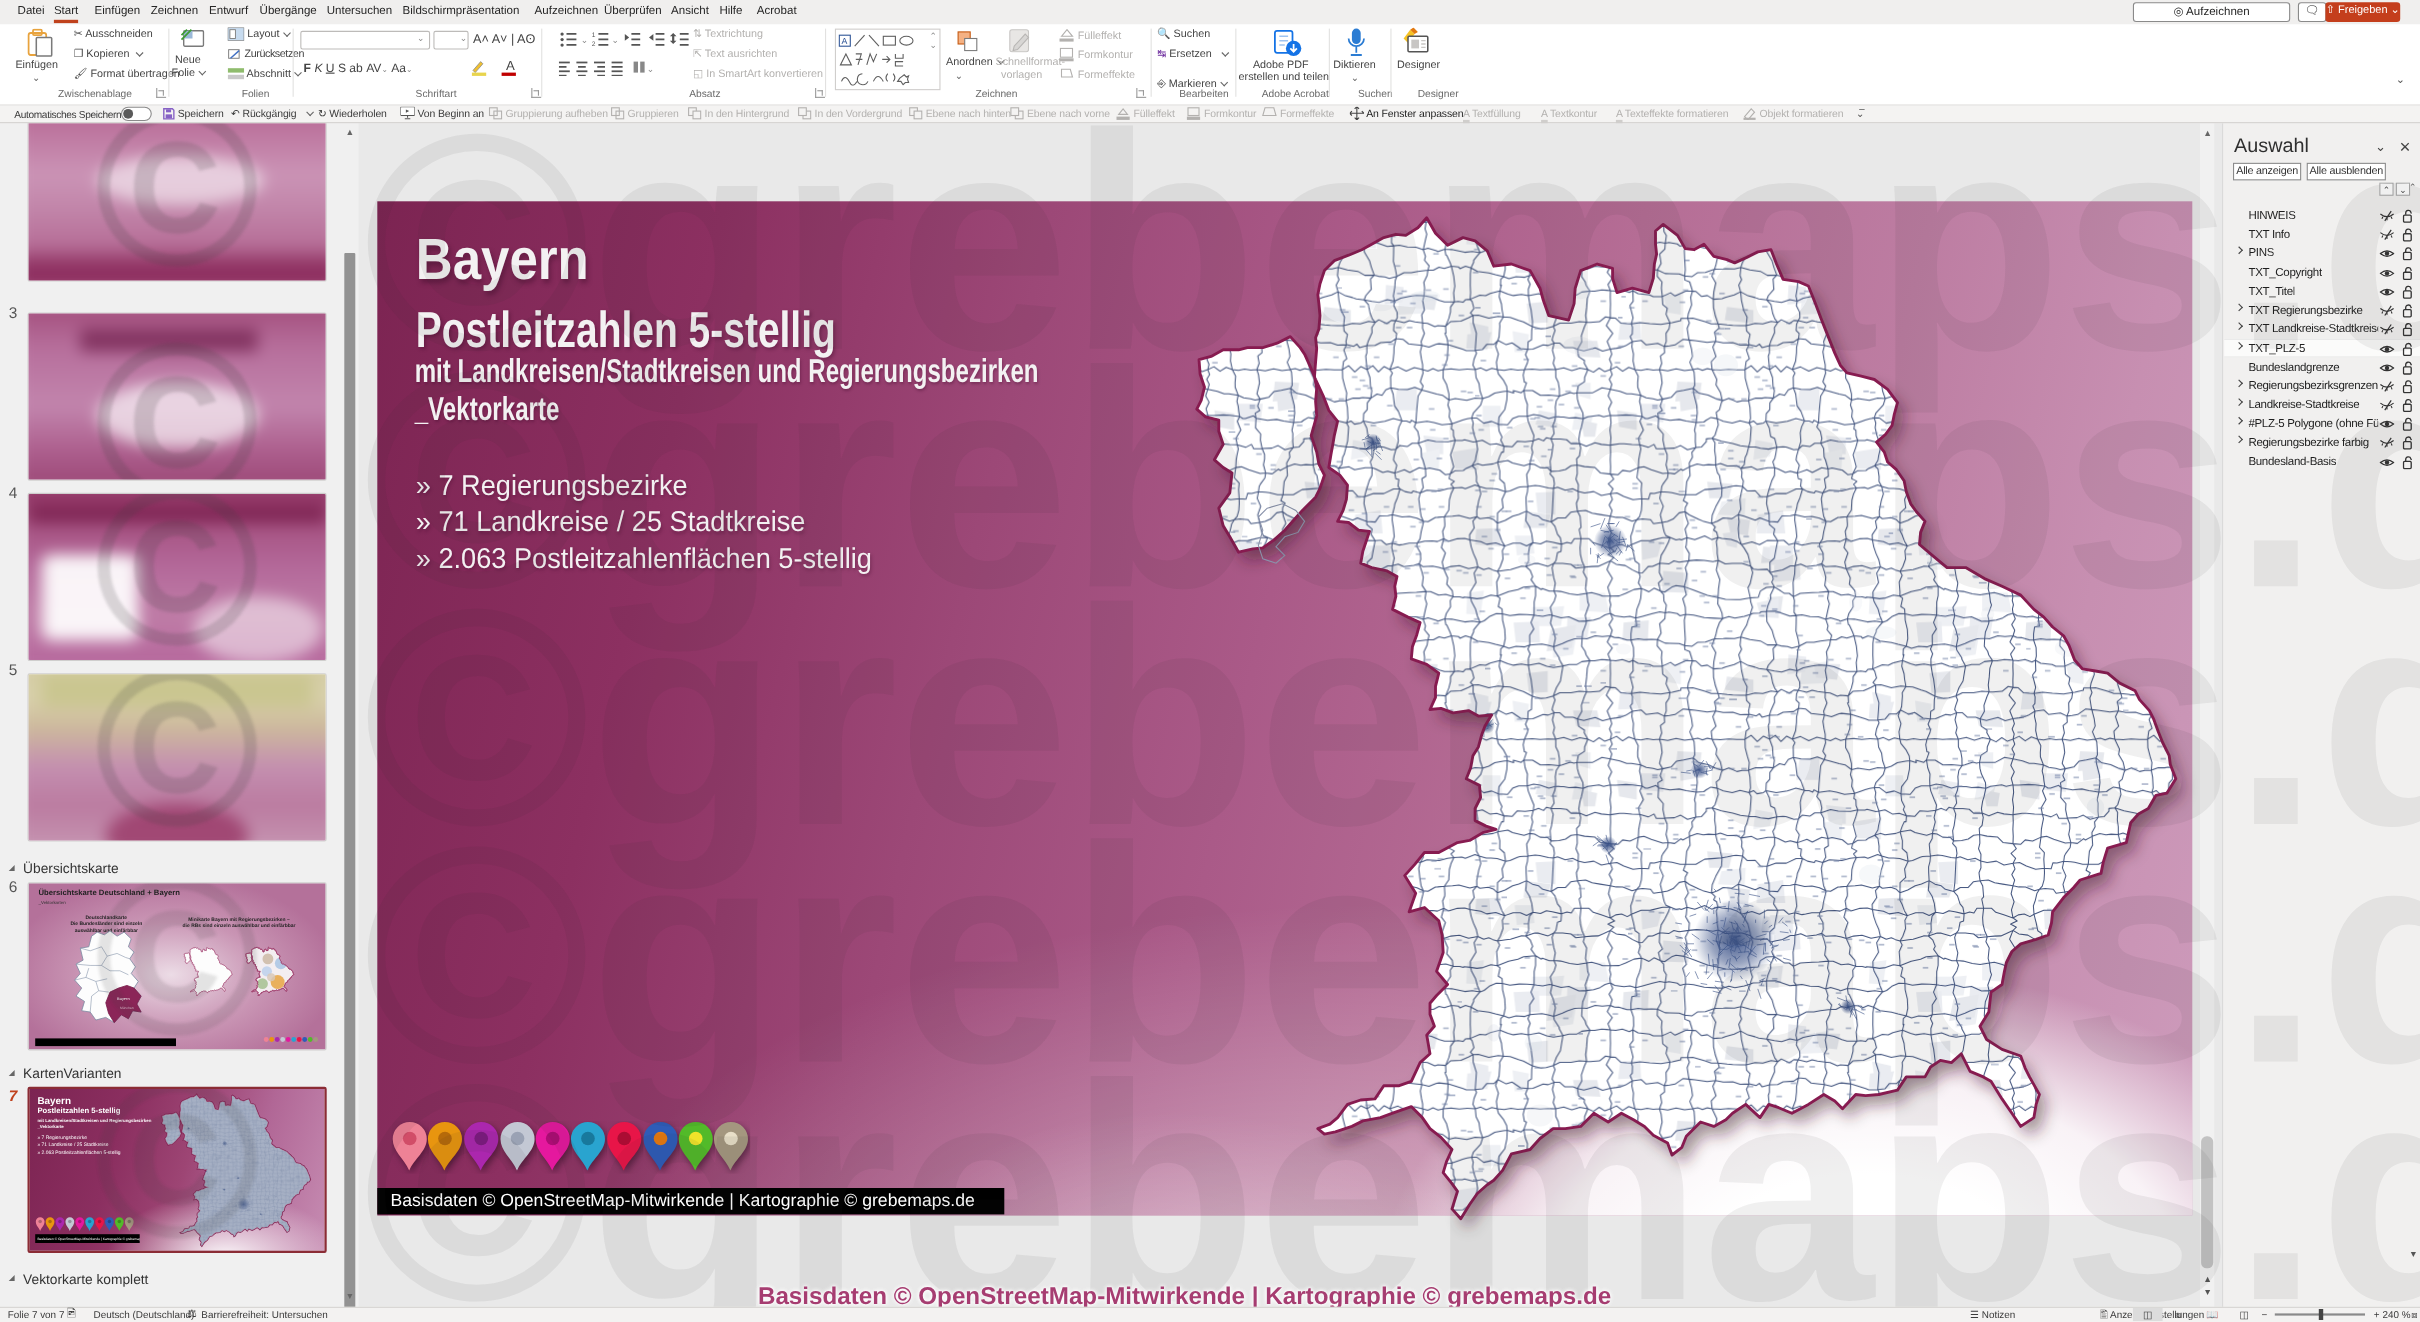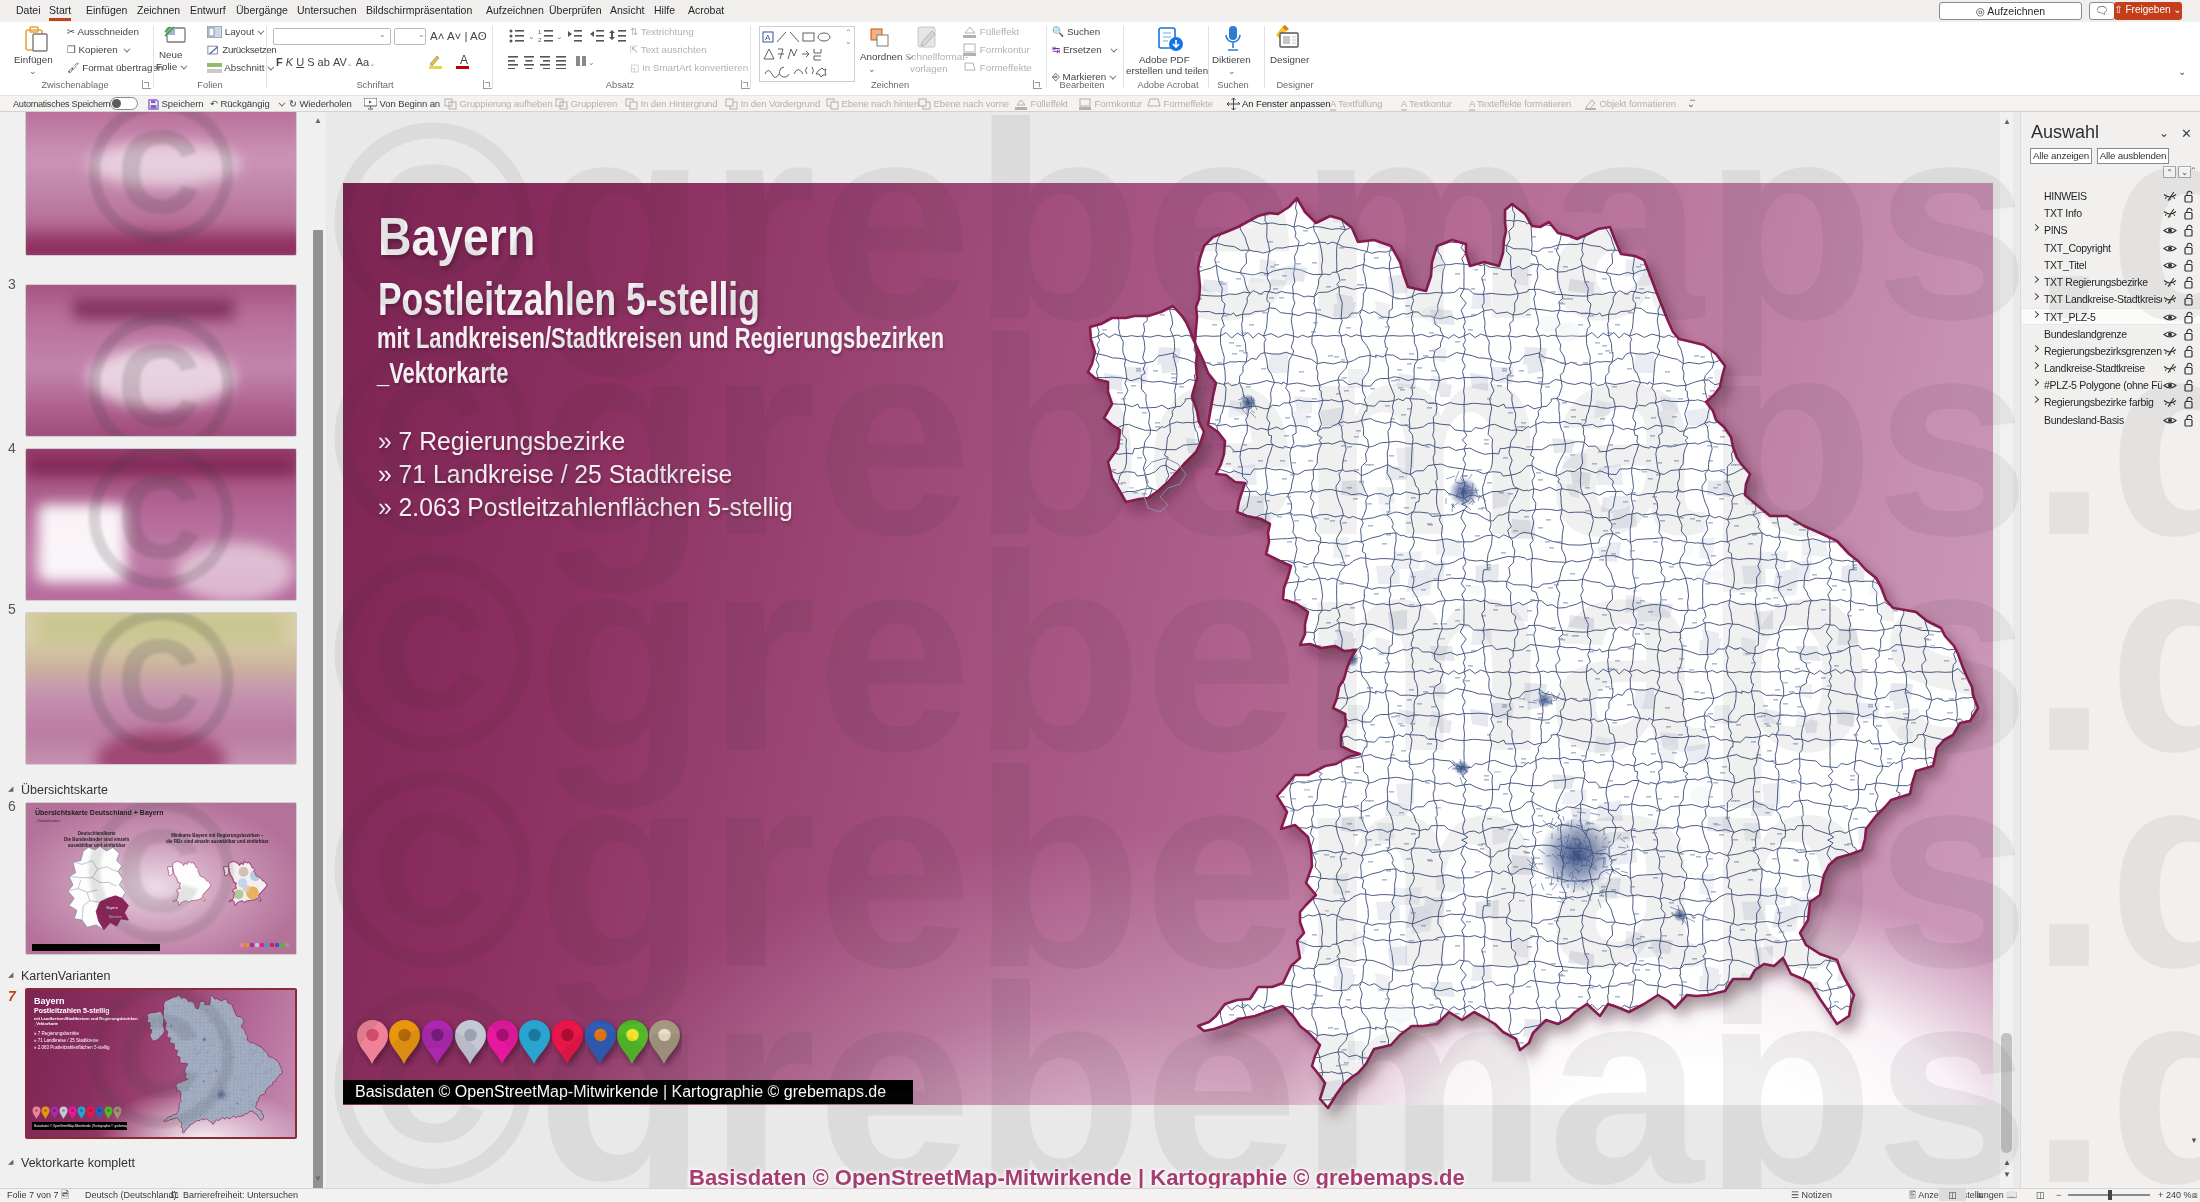--- a/index.html
+++ b/index.html
@@ -1,20 +1,20 @@
 <!DOCTYPE html>
 <html><head><meta charset="utf-8">
 <style>
 *{margin:0;padding:0;box-sizing:border-box}
 html,body{width:2200px;height:1202px;overflow:hidden;font-family:"Liberation Sans",sans-serif;background:#e9e9e9}
 .abs{position:absolute}
 #menubar{position:absolute;left:0;top:0;width:2200px;height:22px;background:#f0efee;font-size:10.5px;color:#262626;z-index:90}
 #menubar .tab{position:absolute;top:4px}
 #ribbon{position:absolute;left:0;top:22px;width:2200px;height:73px;background:#fff;font-size:9.8px;color:#444;z-index:90}
-.glabel{position:absolute;top:58px;font-size:9.3px;color:#6a6a6a;text-align:center}
+.glabel{position:absolute;top:58px;font-size:9.3px;color:#6a6a6a;text-align:right}
 .gsep{position:absolute;top:4px;width:1px;height:62px;background:#e2e1e0}
 .launch{position:absolute;top:58px;width:9px;height:9px;border-left:1px solid #9a9a9a;border-bottom:1px solid #9a9a9a}
 .launch:after{content:"";position:absolute;left:1px;bottom:1px;width:4px;height:4px;border-right:1px solid #9a9a9a;border-top:1px solid #9a9a9a}
 .rlbl{position:absolute;height:14px;line-height:14px;white-space:nowrap}
 .gray{color:#b3b1af}
 .chev:after{content:"";display:inline-block;width:4px;height:4px;border-right:1px solid #666;border-bottom:1px solid #666;transform:rotate(45deg) translateY(-2px);margin-left:3px}
 .gchev:after{border-color:#bbb}
 #qat{position:absolute;left:0;top:95px;width:2200px;height:17px;background:#f4f3f2;border-top:1px solid #e5e4e3;border-bottom:1px solid #d4d2d0;font-size:9.5px;color:#3b3b3b;letter-spacing:-0.1px;z-index:90}
 .qi{position:absolute;top:1px;height:14px;line-height:14px;white-space:nowrap}
 #sidebar{position:absolute;left:0;top:112px;width:310px;height:1078px;background:#f0f0f0}

